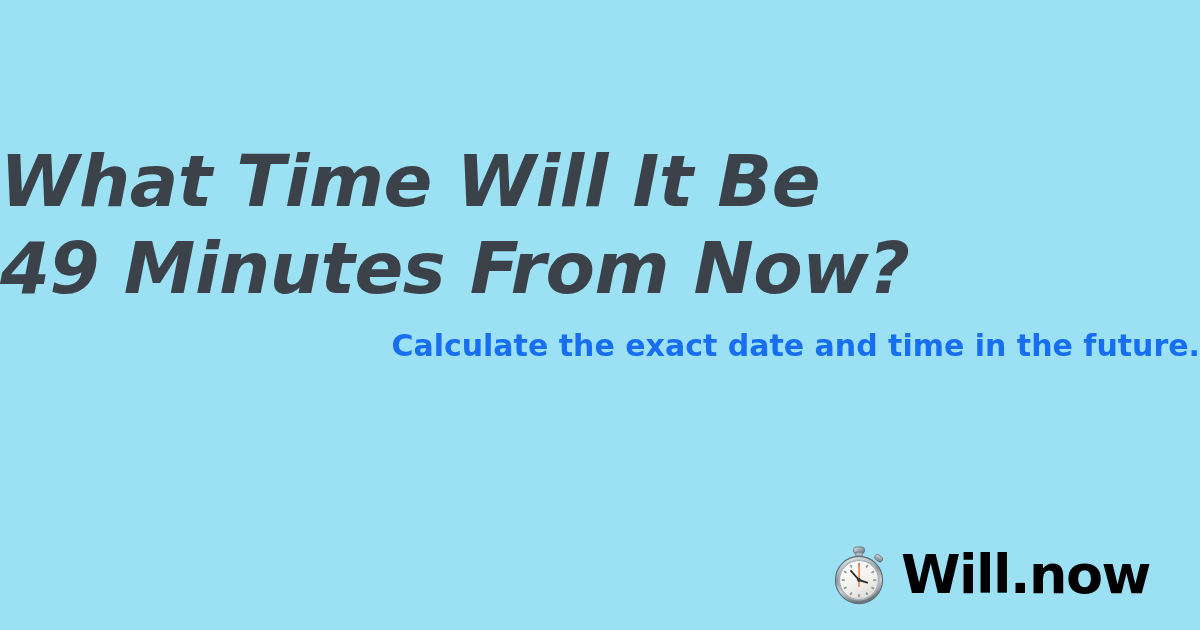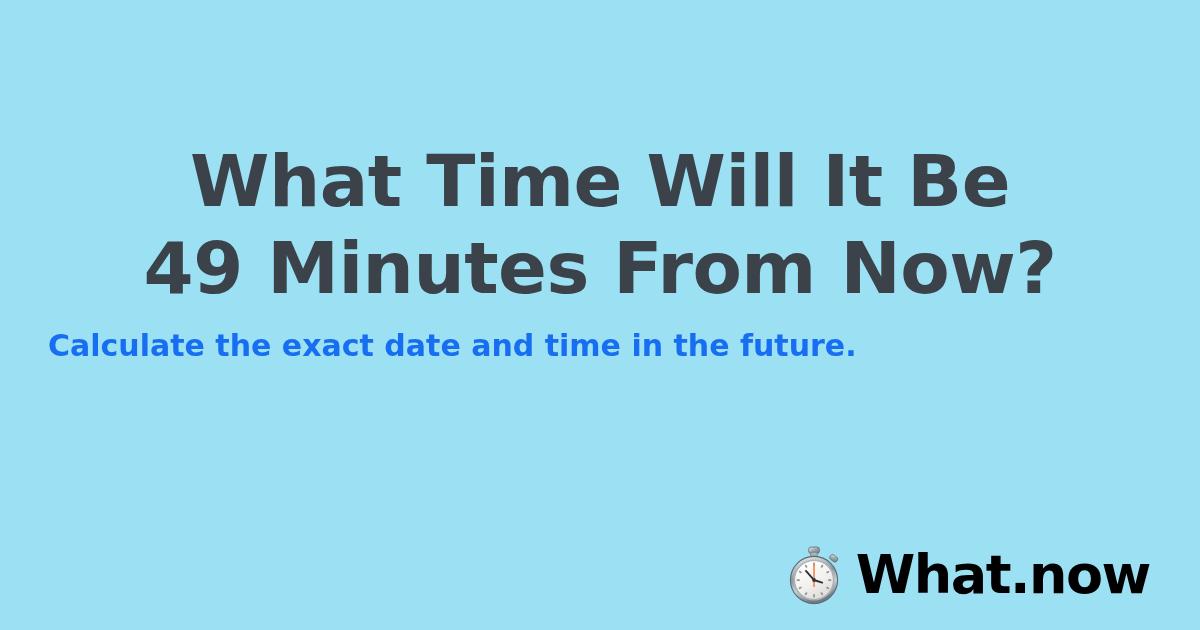--- a/index.html
+++ b/index.html
@@ -22,40 +22,40 @@
     position: relative;
     background: #9ce0f4;
   }
 
   
   .headline-block {
     position: absolute;
     left: 0;
     top: 138px;
     width: 1200px;
-    text-align: center;
+    font-style: italic;
   }
 
   .headline {
     font-family: "DejaVu Sans", sans-serif;
     font-weight: bold;
     font-size: 72px;
     line-height: 87px;
     color: #3b4249;
     letter-spacing: -0.5px;
     white-space: nowrap;
   }
 
   
   .subtitle-block {
     position: absolute;
     left: 0;
     top: 327px;
     width: 1200px;
-    text-align: left;
+    text-align: right;
     padding-left: 48px;
   }
 
   .subtitle {
     font-family: "DejaVu Sans", sans-serif;
     font-weight: bold;
     font-size: 30px;
     line-height: 38px;
     color: #176ef0;
     white-space: nowrap;
@@ -156,16 +156,16 @@
       </g>
 
       <rect x="27.3" y="19.6" width="1.5" height="23.5" rx="0.7" fill="#f07b3a"></rect>
 
       <rect x="27.1" y="23.0" width="1.9" height="14.0" rx="0.9" fill="#2c3136" transform="rotate(-42 28 36)"></rect>
       <rect x="27.1" y="26.5" width="1.9" height="10.5" rx="0.9" fill="#2c3136" transform="rotate(108 28 36)"></rect>
 
       <circle cx="28" cy="36" r="1.9" fill="#33383d"></circle>
     </svg>
 
-    <span class="brand-name">What.now</span>
+    <span class="brand-name">Will.now</span>
   </div>
 
 </div>
 
 </body></html>

